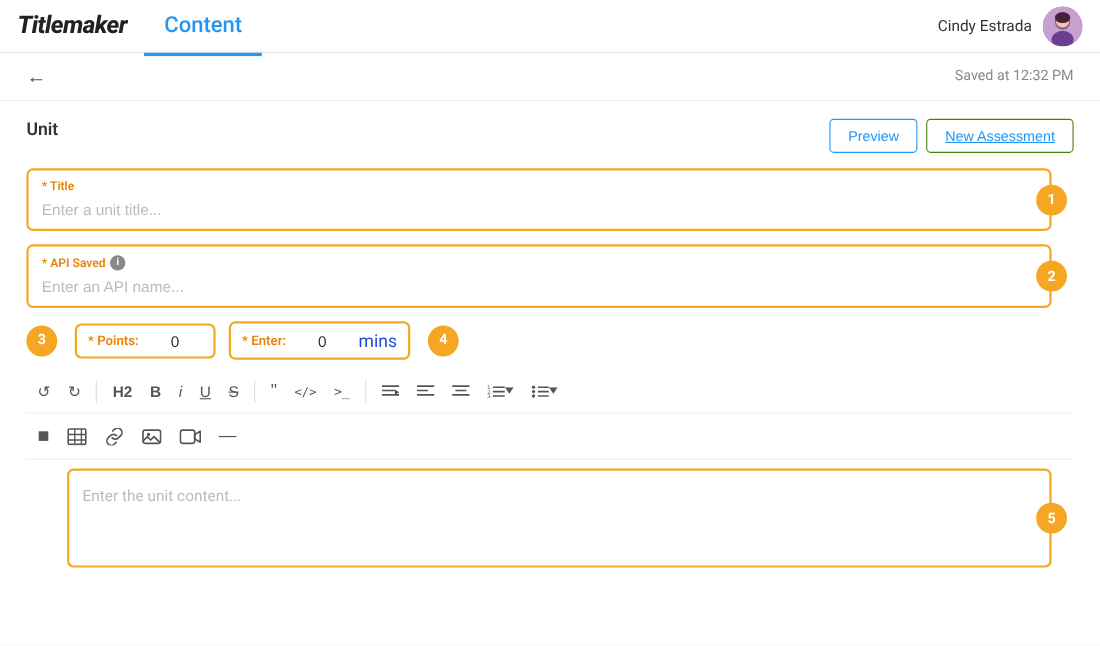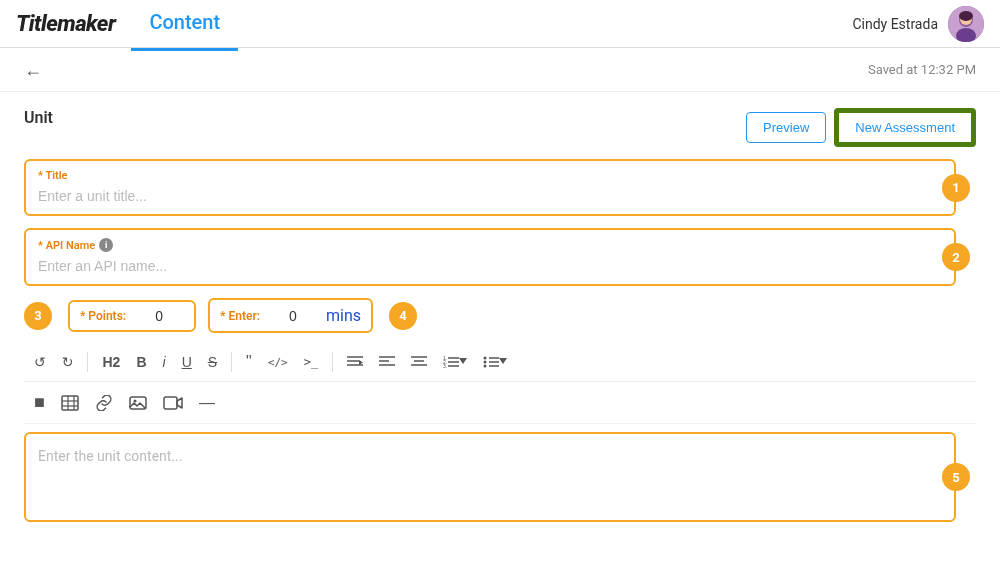--- a/index.html
+++ b/index.html
@@ -57,22 +57,22 @@
     .points-label, .time-label { font-size: 12px; color: #E8830A; font-weight: 600; white-space: nowrap; }
     .points-input, .time-input {
       width: 50px; border: none; outline: none; font-size: 14px; color: #333; background: transparent; text-align: center;
     }
     .time-unit { font-size: 16px; color: #1d4ed8; }
     .btn-preview {
       padding: 7px 16px; border: 1px solid #2196F3; background: #fff; color: #2196F3;
       border-radius: 4px; font-size: 13px; cursor: pointer; font-weight: 500;
     }
     .btn-new-assessment {
-      padding: 7px 16px; border: 5px solid #4d7c0f; background: #fff; color: #2196F3;
-      border-radius: 4px; font-size: 13px; cursor: pointer; font-weight: 500;
+      padding: 7px 16px; border: 1px solid #4d7c0f; background: #fff; color: #2196F3;
+      border-radius: 4px; font-size: 13px; cursor: pointer; font-weight: 500; text-decoration: underline;
     }
 
     
     .toolbar {
       display: flex; align-items: center; gap: 4px; padding: 6px 4px; border-bottom: 1px solid #eee; flex-wrap: wrap;
     }
     .toolbar-btn {
       padding: 4px 6px; border: none; background: transparent; cursor: pointer;
       font-size: 14px; color: #555; border-radius: 3px; display: flex; align-items: center;
     }
@@ -136,21 +136,21 @@
     <div class="field-group">
       <div class="field-label">* Title</div>
       <input class="field-input" type="text" placeholder="Enter a unit title..." style="">
     </div>
     <div class="step-badge" style="right:-14px; top:50%; transform:translateY(-50%);">1</div>
   </div>
 
   <div style="position:relative; margin-bottom:10px; margin-right:20px;">
     <div class="field-group">
       <div class="field-label">
-        <span>* API Name</span>
+        <span>* API Saved</span>
         <span class="info-icon">i</span>
       </div>
       <input class="field-input" type="text" placeholder="Enter an API name..." style="">
     </div>
     <div class="step-badge" style="right:-14px; top:50%; transform:translateY(-50%);">2</div>
   </div>
 
   <div style="position:relative; margin-bottom:10px; display:flex; align-items:center; gap:12px;">
     <div class="step-badge" style="position:relative; right:auto; top:auto; transform:none; margin-right:4px;">3</div>
 
@@ -258,20 +258,20 @@
     </button>
     <button class="toolbar-btn">
       <svg width="20" height="16" viewBox="0 0 20 16">
           <rect x="1" y="2" width="13" height="12" rx="2" fill="none" stroke="#555" stroke-width="1.5"></rect>
           <path d="M14 6l5-3v10l-5-3z" fill="none" stroke="#555" stroke-width="1.5" stroke-linejoin="round"></path>
         </svg>
     </button>
     <button class="toolbar-btn" style="font-size:16px;">—</button>
   </div>
 
-  <div style="position:relative; margin-top:8px; margin-right:20px;">
+  <div style="position:relative; margin-top:8px; margin-right:20px;margin-left:37px;">
     <div class="content-area">
       <span class="content-placeholder">Enter the unit content...</span>
     </div>
     <div class="step-badge" style="right:-14px; top:50%; transform:translateY(-50%);">5</div>
   </div>
 
 </div>
 
 </body></html>

